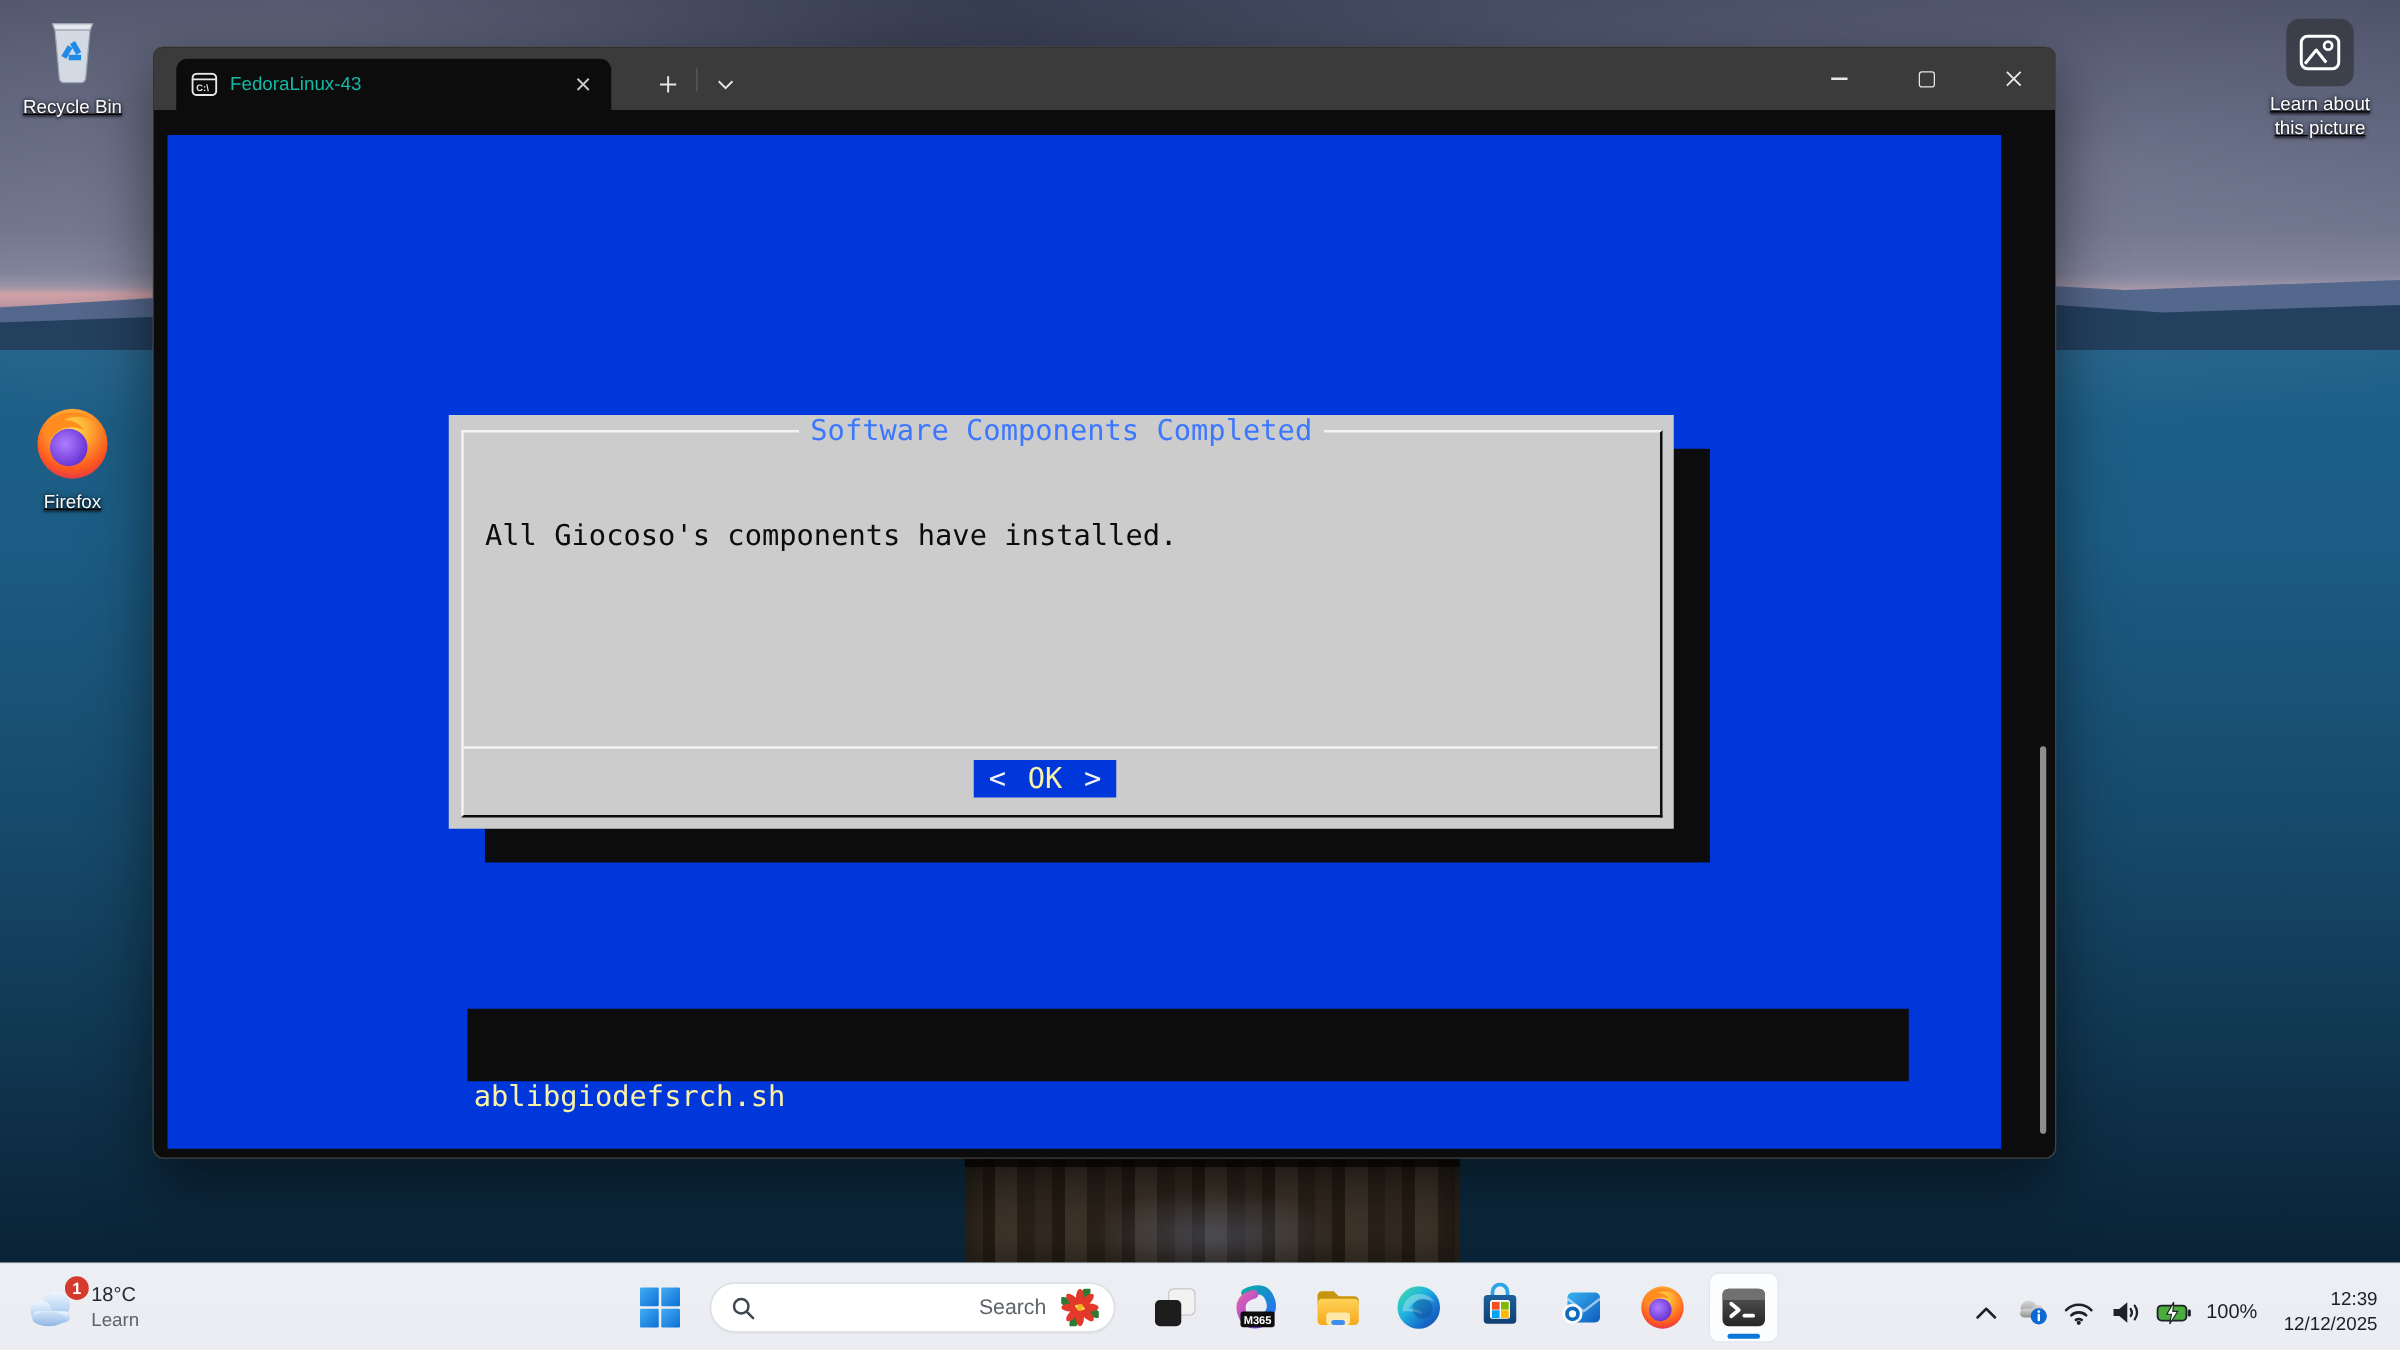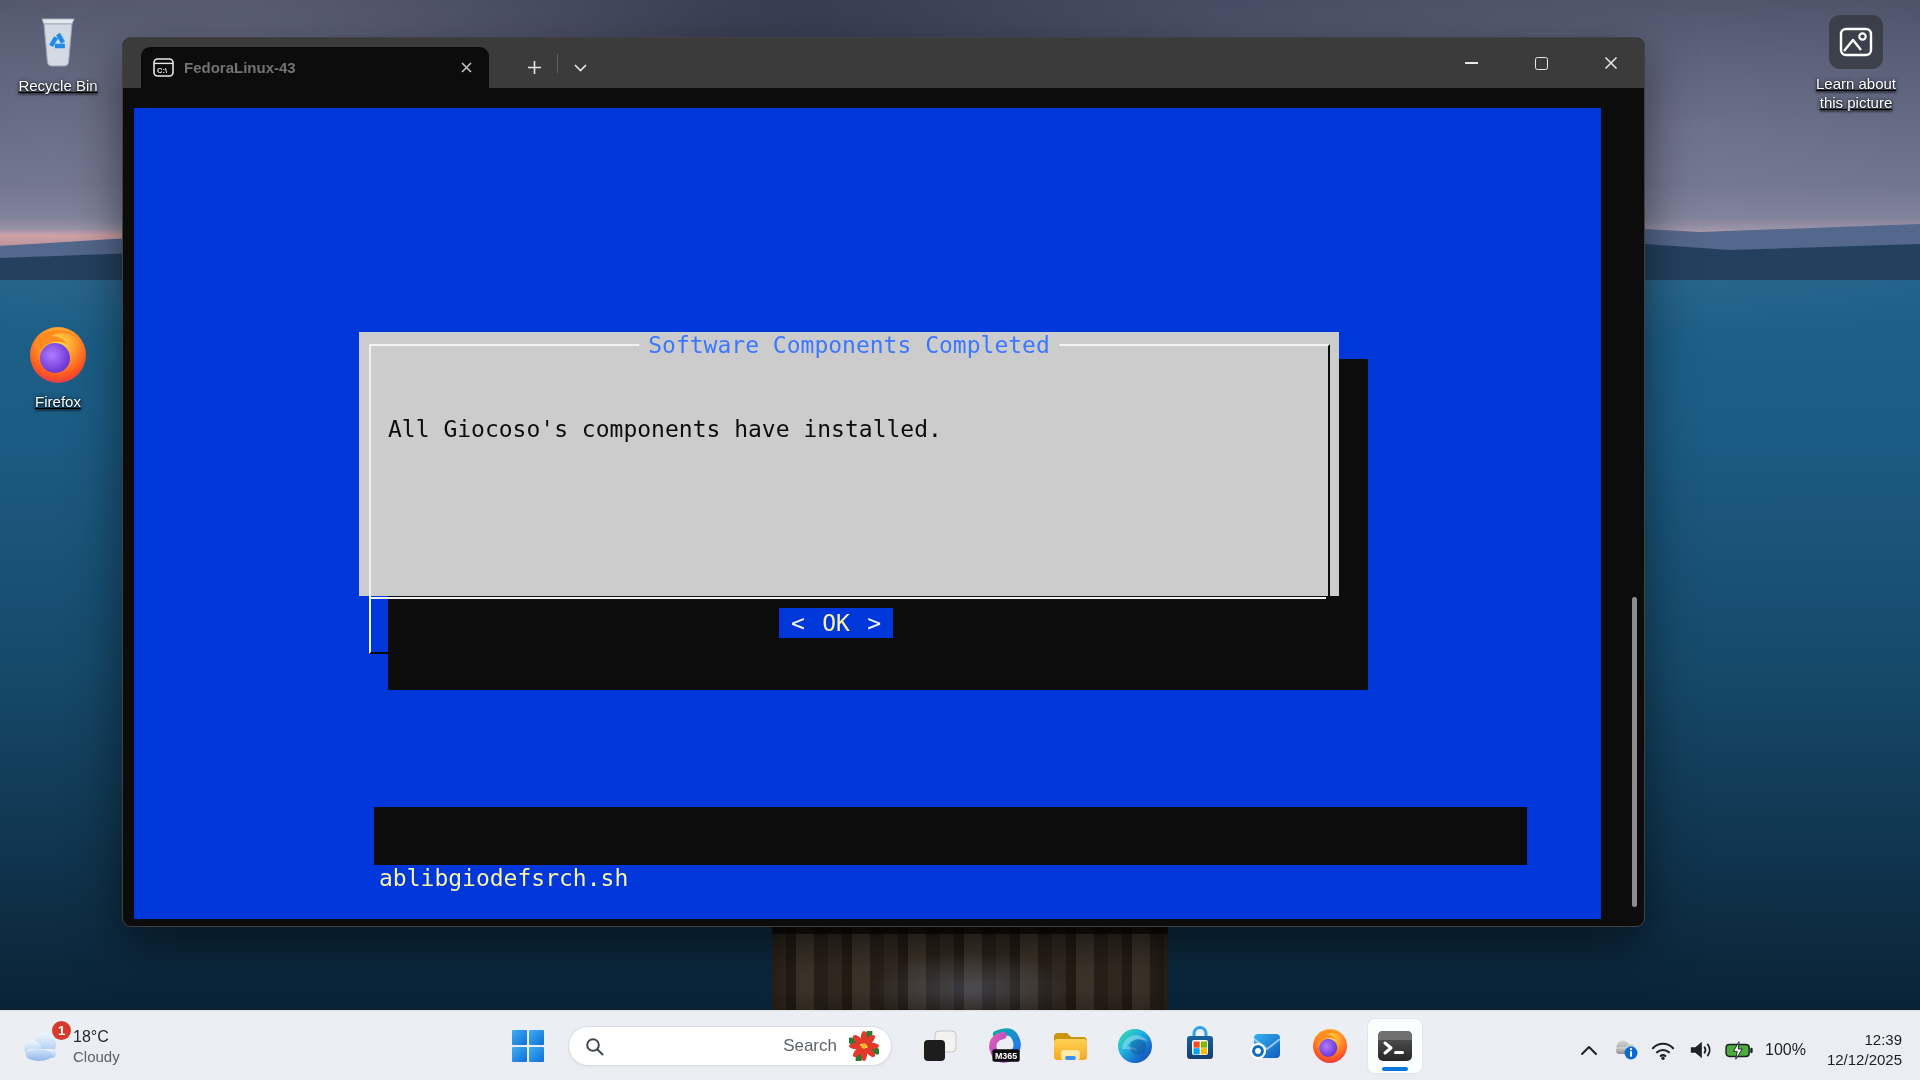--- a/index.html
+++ b/index.html
@@ -31,38 +31,38 @@
   .dicon .lbl{color:#fff;font-size:15px;text-align:center;line-height:19px;
     text-shadow:0 1px 2px rgba(0,0,0,.95),0 0 4px rgba(0,0,0,.75);}
 
   
   .term-win{left:122px;top:37px;width:1523px;height:890px;background:#0c0c0c;
     border-radius:9px;border:1px solid rgba(130,130,130,.45);box-sizing:border-box;
     box-shadow:0 18px 50px rgba(0,0,0,.5);}
   .titlebar{left:0;top:0;width:100%;height:50px;background:#3b3b3b;border-radius:8px 8px 0 0;}
   .tab{left:18px;top:9px;width:348px;height:41px;background:#0c0c0c;border-radius:9px 9px 0 0;
     display:flex;align-items:center;gap:10px;padding:0 12px;box-sizing:border-box;}
-  .tab-title{color:#737373;font-size:15px;font-weight:700;flex:1;white-space:nowrap;
+  .tab-title{color:#14b8a6;font-size:15px;font-weight:400;flex:1;white-space:nowrap;
     overflow:hidden;}
   .tab-close{color:#c8c8c8;font-size:15px;line-height:15px;padding:2px 4px;border-radius:4px;}
   .tb-btn{top:9px;width:42px;height:41px;display:flex;align-items:center;justify-content:center;
     color:#e6e6e6;}
   .tb-plus{left:390px;font-size:22px;font-weight:300;}
   .tb-divider{left:434px;top:16px;width:1px;height:19px;background:#5f5f5f;}
   .tb-chev{left:438px;width:38px;}
   .capbtn{top:0;width:58px;height:50px;display:flex;align-items:center;justify-content:center;}
   .cap-min-glyph{width:13px;height:2px;background:#e8e8e8;}
   .cap-max-glyph{width:11px;height:11px;border:1.6px solid #e8e8e8;border-radius:2.5px;}
   .scrollbar{left:1509px;top:559px;width:5px;height:310px;background:#8d8d8d;border-radius:3px;}
 
   
   .tui{left:11px;top:70px;width:1467px;height:811px;background:#0037DA;overflow:hidden;
     font-family:"DejaVu Sans Mono","Liberation Mono",monospace;}
   .dlg-shadow{left:254px;top:251px;width:980px;height:331px;background:#0c0c0c;}
-  .dialog{left:225px;top:224px;width:980px;height:264px;background:#cccccc;}
+  .dialog{left:225px;top:224px;width:980px;height:331px;background:#cccccc;}
   .dlg-border{left:10px;top:12px;width:961px;height:310px;box-sizing:border-box;
     border-top:2px solid #f2f2f2;border-left:2px solid #f2f2f2;
     border-right:2px solid #0c0c0c;border-bottom:2px solid #0c0c0c;}
   .dlg-title{top:1px;left:50%;transform:translateX(-50%);background:#cccccc;
     padding:0 9px;color:#3B78FF;font-size:23px;line-height:24px;white-space:nowrap;}
   .dlg-text{color:#0c0c0c;font-size:23px;line-height:28px;white-space:pre;}
   .dlg-sep{left:12px;top:265px;width:955px;height:2px;background:#f2f2f2;}
   .ok-btn{left:420px;top:276px;width:114px;height:30px;background:#0037DA;
     display:flex;align-items:center;justify-content:space-between;padding:0 12px;
     box-sizing:border-box;font-size:23px;cursor:pointer;}
@@ -227,21 +227,21 @@
           </defs>
           <circle cx="25" cy="16" r="11" fill="url(#wc1)"></circle>
           <circle cx="13" cy="21" r="8.5" fill="url(#wc1)"></circle>
           <rect x="6" y="21" width="30" height="9" rx="4.5" fill="url(#wc1)"></rect>
           <ellipse cx="19" cy="27" rx="13" ry="6" fill="url(#wc2)"></ellipse>
         </svg>
         <div class="badge">1</div>
       </div>
       <div>
         <div class="w-temp">18°C</div>
-        <div class="w-cond">Cloudy</div>
+        <div class="w-cond">Learn</div>
       </div>
     </div>
 
     <div class="abs tb-center">
       <div class="tb-icon" style="width:40px;">
         <svg width="36" height="36" viewBox="0 0 36 36">
           <defs>
               <linearGradient id="wg" x1="0" y1="0" x2="1" y2="1">
             <stop offset="0%" stop-color="#41adf3"></stop>
                 <stop offset="100%" stop-color="#0e6fd6"></stop>

